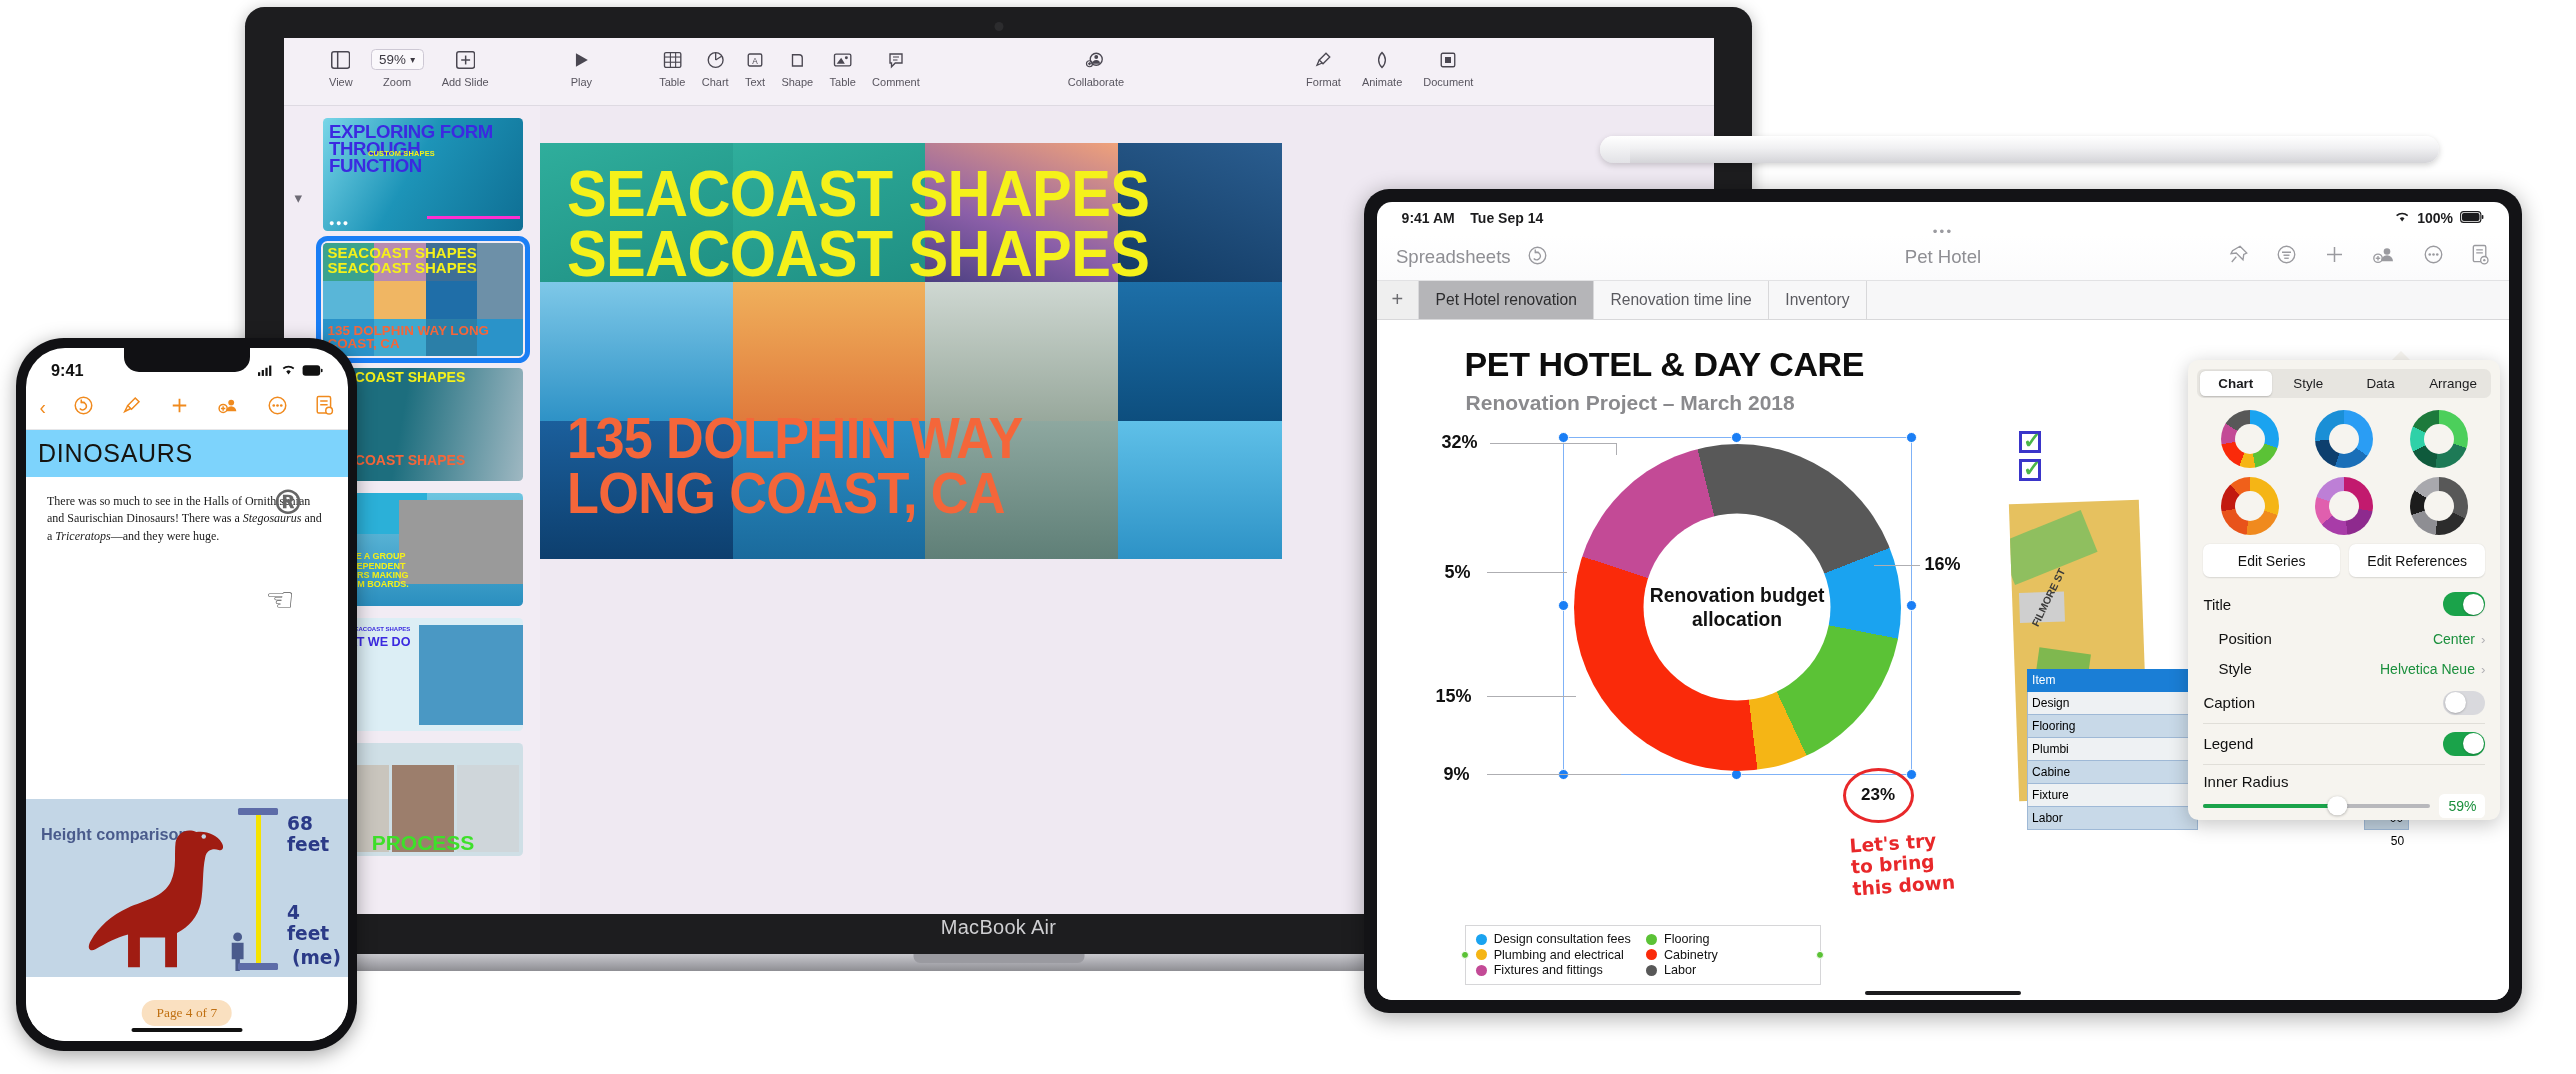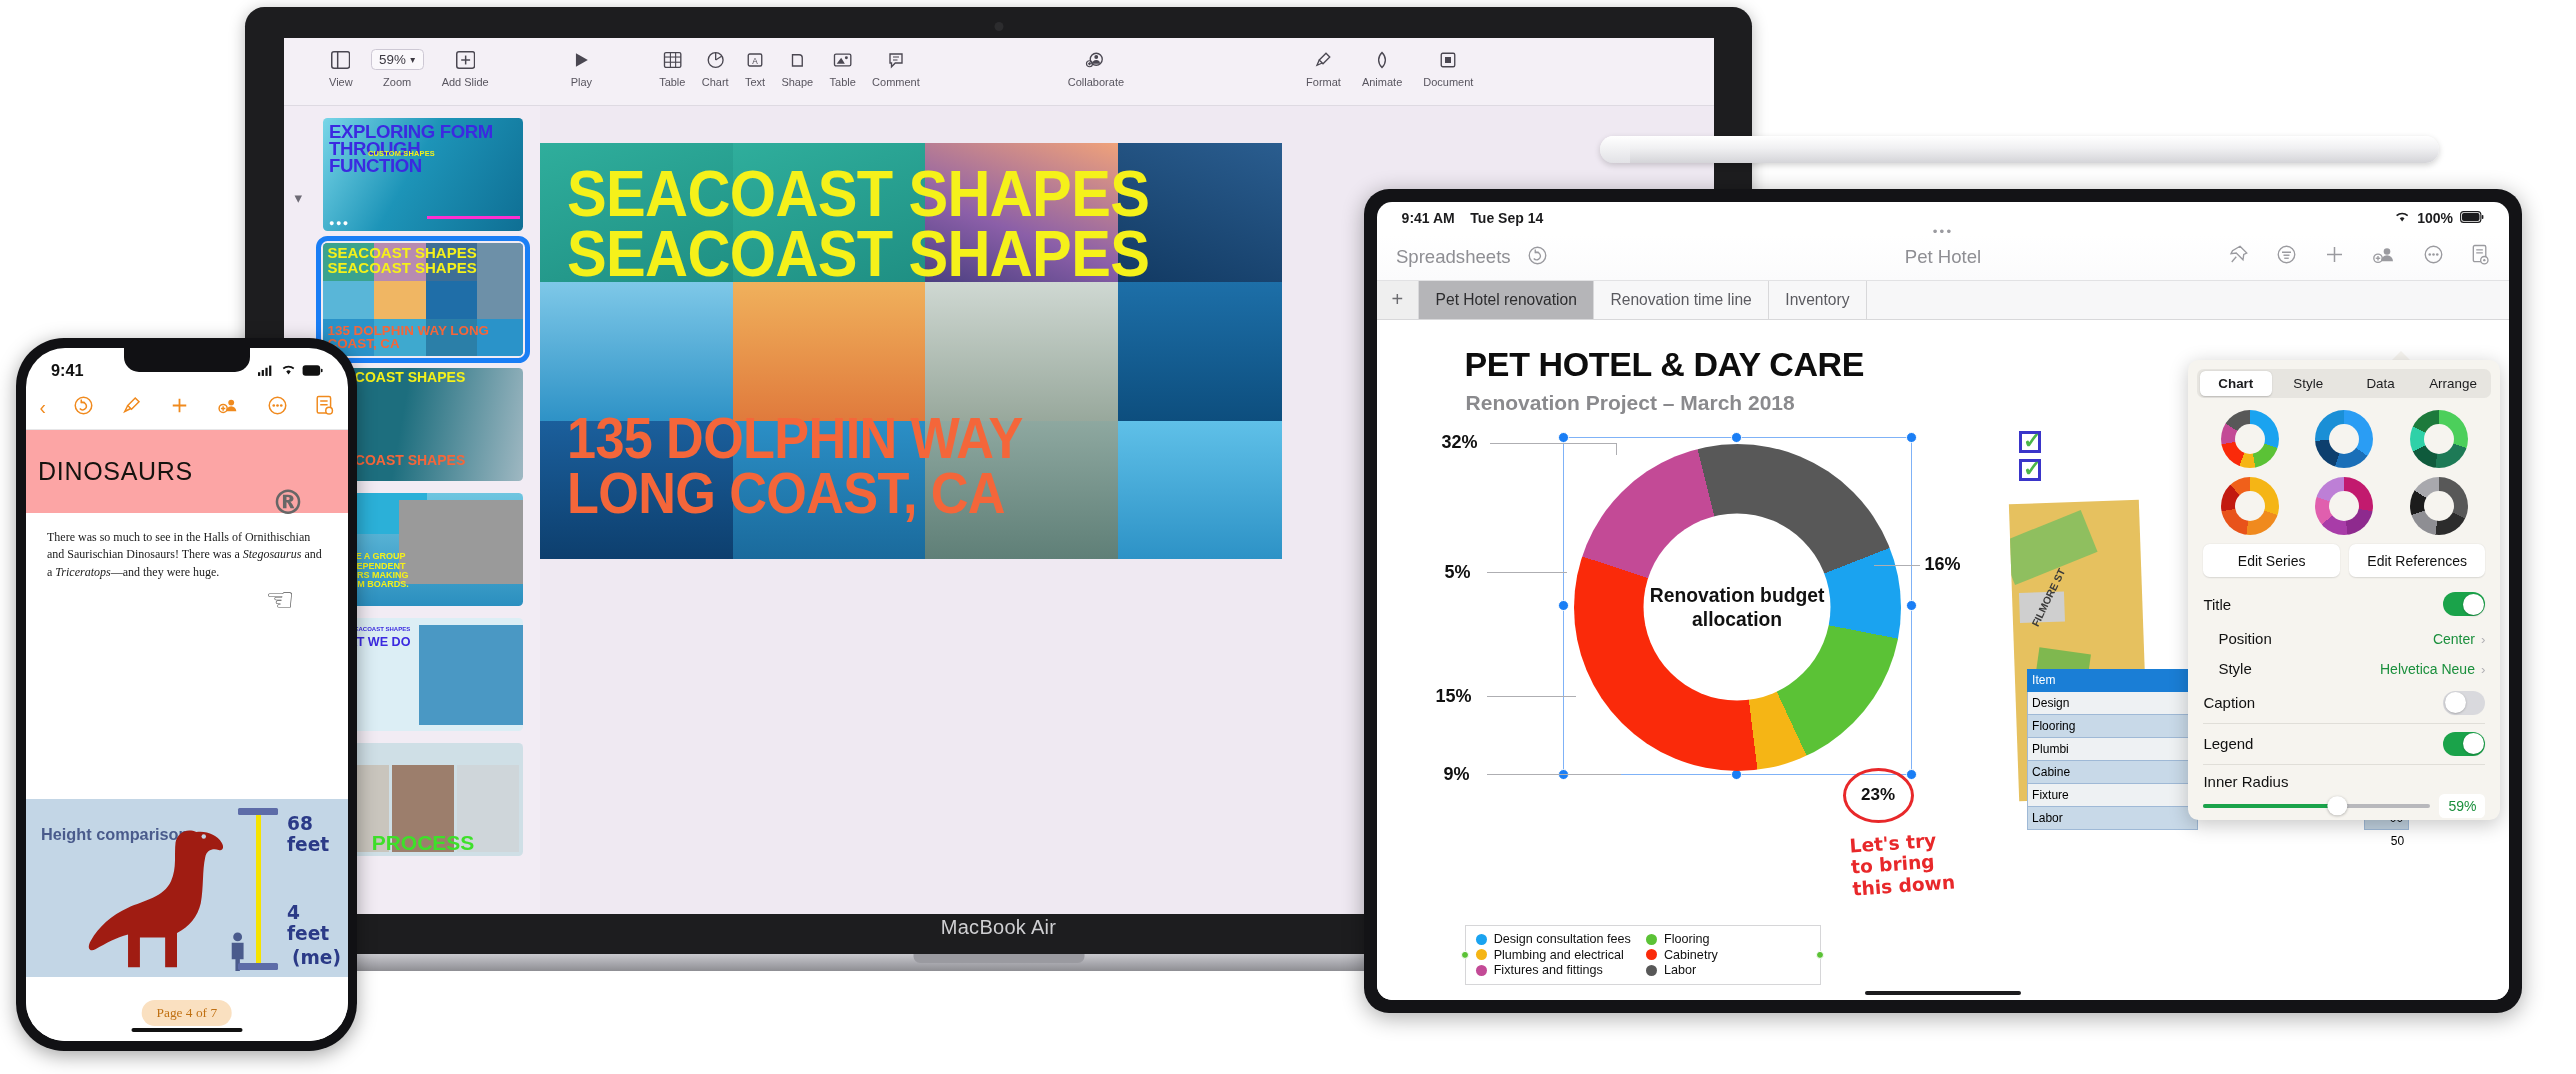--- a/index.html
+++ b/index.html
@@ -70,21 +70,21 @@
     box-shadow:0 4.5px 19.3px rgba(0,0,0,.35); padding:9.7px; }
   .ip-screen { position:relative; width:100%; height:100%; background:#ffffff;
     border-radius:39px; overflow:hidden; }
   .ip-notch { position:absolute; left:50%; transform:translateX(-50%); top:0;
     width:126px; height:24px; background:#111114; border-radius:0 0 15px 15px; z-index:7; }
   .ip-status { height:39px; display:flex; align-items:center; justify-content:space-between;
     padding:7.4px 25px 0 25px; font-size:16.3px; font-weight:bold; color:#111; }
   .ip-toolbar { height:43px; display:flex; align-items:center; justify-content:space-between;
     padding:0 13.4px; color:#f08a1e; font-size:19.3px; border-bottom:0.7px solid #e6e6e8; }
   .ip-doc { position:relative; background:#fff; height:calc(100% - 82px); overflow:hidden; }
-  .ip-banner { background:#fca5a5; padding:27px 12px; font-size:25px; letter-spacing:0.7px; color:#15130f; }
+  .ip-banner { background:#7dd3fc; padding:9px 12px; font-size:25px; letter-spacing:0.7px; color:#15130f; }
   .ip-h2 { text-align:center; color:#1d8a23; font-weight:bold; font-size:19.3px;
     line-height:1.15; margin:31px 30px 0 30px; }
   .ip-p { margin:16.3px 21px 0 21px; font-size:12px; line-height:1.45; color:#1a1a1a;
     font-family:"Liberation Serif", serif; }
   .ip-p i { font-style:italic; }
   .ip-fig { position:absolute; left:0; right:0; bottom:64px; height:178px; background:#c3d6e6; }
   .ip-figlab { position:absolute; left:15px; top:27px; color:#4a5b8c; font-weight:bold;
     font-size:16.3px; line-height:1.1; }
   .ip-hand { position:absolute; color:#2b3a87; font-family:"DejaVu Sans", sans-serif;
     font-size:18.6px; font-weight:bold; }

